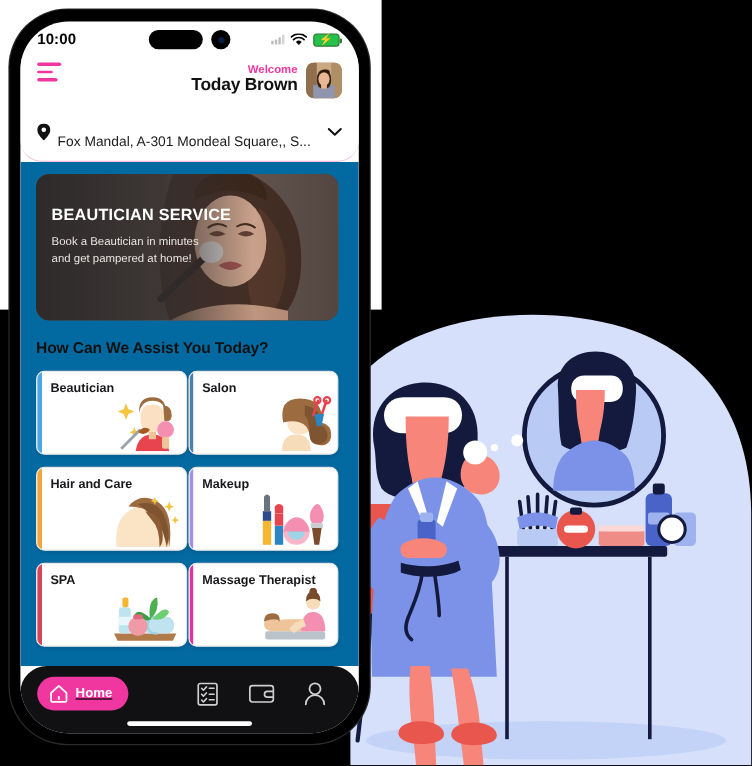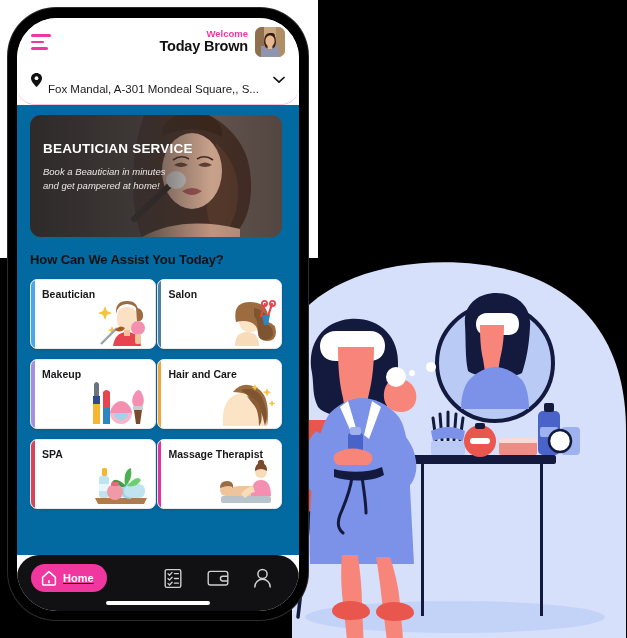--- a/index.html
+++ b/index.html
@@ -79,21 +79,21 @@
   .bolt { font-size: 9px; color: #0a3d12; line-height: 1; }
 
   
   .appheader {
     flex: 0 0 auto;
     background: #ffffff;
     border-bottom: 1px solid #f6bfdf;
     border-bottom-left-radius: 18px; border-bottom-right-radius: 18px;
     padding: 4px 14px 9px 14px;
   }
-  .hdr-row { display: flex; align-items: center; height: 40px; }
+  .hdr-row { display: flex; align-items: flex-start; height: 40px; }
   .hamburger { width: 22px; cursor: pointer; }
   .hamburger i { display:block; height:2.6px; background:#f0369f; border-radius:2px; margin-bottom:4px; }
   .hamburger i:nth-child(1){ width: 20px; }
   .hamburger i:nth-child(2){ width: 13px; }
   .hamburger i:nth-child(3){ width: 17px; margin-bottom:0; }
   .hdr-user { margin-left:auto; display:flex; align-items:center; gap:7px; }
   .hdr-names { text-align: right; line-height: 1.05; }
   .welcome { font-size: 9.5px; color: #f0369f; font-weight: 600; }
   .uname { font-size: 14.5px; font-weight: 800; color: #111; letter-spacing: -.2px; }
   .avatar {
@@ -122,21 +122,21 @@
   .banner-img { position:absolute; inset:0; }
   .banner-shade {
     position:absolute; inset:0;
     background: linear-gradient(90deg, rgba(40,38,38,.92) 0%, rgba(50,46,46,.80) 42%, rgba(40,36,34,.18) 72%, rgba(35,30,28,.35) 100%);
   }
   .banner-txt { position: relative; padding: 26px 0 0 13px; }
   .banner-title {
     font-size: 13.5px; font-weight: 800; color: #fff; letter-spacing: .2px;
   }
   .banner-sub {
-    margin-top: 9px; font-size: 9.5px; color: #e9e5e3; line-height: 1.52; max-width: 140px; font-style: italic;
+    margin-top: 9px; font-size: 9.5px; color: #e9e5e3; line-height: 1.52; max-width: 140px;
   }
 
   .section-title {
     margin: 15px 0 9px 0; font-size: 13px; font-weight: 800; color: #111; letter-spacing:-.1px;
   }
   .search {
     height: 27px; border: 1.3px solid #f49ccd; border-radius: 5px;
     display: flex; align-items: center; gap: 8px; padding: 0 11px; background:#fff;
   }
   .search-ph { font-size: 11.5px; color: #2b2b2b; }
@@ -257,20 +257,45 @@
 
         <path d="M42,356 c0,-6 8,-10 18,-10 c12,0 20,5 20,11 c0,5 -8,8 -20,8 c-10,0 -18,-4 -18,-9 z" fill="#e8564e"></path>
         <path d="M86,357 c0,-6 8,-10 18,-10 c12,0 20,5 20,11 c0,5 -8,8 -20,8 c-10,0 -18,-4 -18,-9 z" fill="#e8564e"></path>
       </g>
     </svg>
   </div>
 
   <div class="phone">
     <div class="screen">
 
+      <div class="statusbar">
+        <div class="sb-time">10:00</div>
+        <div class="island">
+          <div class="island-pill"></div>
+          <div class="island-cam">
+              <i></i>
+            </div>
+        </div>
+        <div class="sb-right">
+          <div class="sig">
+              <i></i>
+              <i></i>
+              <i></i>
+              <i></i>
+            </div>
+          <svg width="14" height="11" viewBox="0 0 14 11">
+            <path d="M7 9.6 L4.6 6.9 a3.6 3.6 0 0 1 4.8 0 Z" fill="#000"></path>
+            <path d="M2.6 5 a6.4 6.4 0 0 1 8.8 0" stroke="#000" stroke-width="1.4" fill="none" stroke-linecap="round"></path>
+            <path d="M0.8 2.7 a9.2 9.2 0 0 1 12.4 0" stroke="#000" stroke-width="1.4" fill="none" stroke-linecap="round"></path>
+          </svg>
+          <div class="batt">
+            <span class="bolt">⚡</span>
+          </div>
+        </div>
+      </div>
 
       <div class="appheader">
         <div class="hdr-row">
           <div class="hamburger">
             <i></i>
               <i></i>
               <i></i>
           </div>
           <div class="hdr-user">
             <div class="hdr-names">
@@ -368,57 +393,57 @@
               <path d="M33 8 q14 2 13 16 q6 3 6 9 q0 7 -8 7 q-7 0 -7 -8 q0 -12 -4 -16Z" fill="#7f5430"></path>
               <path d="M44 4 L40 16" stroke="#e8444f" stroke-width="2.2" stroke-linecap="round"></path>
               <path d="M51 4 L47 16" stroke="#e8444f" stroke-width="2.2" stroke-linecap="round"></path>
               <circle cx="43.5" cy="3.5" r="2.6" stroke="#e8444f" stroke-width="1.8" fill="none"></circle>
               <circle cx="51.5" cy="3.5" r="2.6" stroke="#e8444f" stroke-width="1.8" fill="none"></circle>
               <path d="M41 15 l8 0 l-2 10 l-4 0Z" fill="#2e86c1"></path>
             </svg>
           </div>
 
           <div class="card">
-            <div class="card-bar" style="background:#a48fe0"></div>
-            <div class="card-label">Makeup</div>
-            <svg class="card-art" width="62" height="46" viewBox="0 0 62 46">
-
-              <rect x="4" y="24" width="7" height="20" fill="#f5b731"></rect>
-              <rect x="4" y="16" width="7" height="8" fill="#2e4a8a"></rect>
-              <path d="M5 4 q2.5 -4 5 0 l0 12 l-5 0Z" fill="#6b7280"></path>
-
-              <rect x="14" y="28" width="7" height="16" fill="#2e86c1"></rect>
-              <rect x="14" y="18" width="7" height="10" fill="#e8444f"></rect>
-              <path d="M14 18 l7 0 l0 -6 q-3.5 -4 -7 0Z" fill="#e8444f"></path>
-
-              <circle cx="32" cy="33" r="11" fill="#f9b6c8"></circle>
-              <circle cx="32" cy="33" r="7" fill="#9fd3e8"></circle>
-              <path d="M21 33 q4 -12 11 -12 q8 0 11 12Z" fill="#f48fb1"></path>
-
-              <path d="M44 16 q6 -12 10 0 q2 6 -1 10 l-8 0 q-3 -4 -1 -10Z" fill="#f48fb1"></path>
-              <rect x="44" y="26" width="10" height="4" fill="#c9ccd1"></rect>
-              <path d="M45 30 l8 0 l-2 14 l-4 0Z" fill="#7a4a2c"></path>
-            </svg>
-          </div>
-
-          <div class="card">
             <div class="card-bar" style="background:#f0a63c"></div>
             <div class="card-label">Hair and Care</div>
             <svg class="card-art" width="60" height="46" viewBox="0 0 60 46">
               <path d="M6 46 q-2 -26 14 -32 q18 -7 26 6 q8 12 4 26Z" fill="#fbe3c6"></path>
               <path d="M16 12 q10 -12 24 -4 q14 8 10 38 q-2 -22 -12 -28 q-10 -6 -22 -6Z" fill="#9c6b3f"></path>
               <path d="M24 10 q16 -4 22 10 q6 14 2 26 q-4 -20 -12 -26 q-7 -6 -12 -10Z" fill="#7f5430"></path>
               <path d="M30 16 q12 2 14 14 q2 12 -2 16 q0 -16 -6 -22 q-4 -5 -6 -8Z" fill="#8e5c34"></path>
               <path d="M50 8 l1.2 3 l3 1.2 l-3 1.2 l-1.2 3 l-1.2 -3 l-3 -1.2 l3 -1.2Z" fill="#f5c542"></path>
               <path d="M55 20 l1 2.4 l2.4 1 l-2.4 1 l-1 2.4 l-1 -2.4 l-2.4 -1 l2.4 -1Z" fill="#f5c542"></path>
               <path d="M38 4 l1 2.4 l2.4 1 l-2.4 1 l-1 2.4 l-1 -2.4 l-2.4 -1 l2.4 -1Z" fill="#f5c542"></path>
             </svg>
           </div>
 
           <div class="card">
+            <div class="card-bar" style="background:#a48fe0"></div>
+            <div class="card-label">Makeup</div>
+            <svg class="card-art" width="62" height="46" viewBox="0 0 62 46">
+
+              <rect x="4" y="24" width="7" height="20" fill="#f5b731"></rect>
+              <rect x="4" y="16" width="7" height="8" fill="#2e4a8a"></rect>
+              <path d="M5 4 q2.5 -4 5 0 l0 12 l-5 0Z" fill="#6b7280"></path>
+
+              <rect x="14" y="28" width="7" height="16" fill="#2e86c1"></rect>
+              <rect x="14" y="18" width="7" height="10" fill="#e8444f"></rect>
+              <path d="M14 18 l7 0 l0 -6 q-3.5 -4 -7 0Z" fill="#e8444f"></path>
+
+              <circle cx="32" cy="33" r="11" fill="#f9b6c8"></circle>
+              <circle cx="32" cy="33" r="7" fill="#9fd3e8"></circle>
+              <path d="M21 33 q4 -12 11 -12 q8 0 11 12Z" fill="#f48fb1"></path>
+
+              <path d="M44 16 q6 -12 10 0 q2 6 -1 10 l-8 0 q-3 -4 -1 -10Z" fill="#f48fb1"></path>
+              <rect x="44" y="26" width="10" height="4" fill="#c9ccd1"></rect>
+              <path d="M45 30 l8 0 l-2 14 l-4 0Z" fill="#7a4a2c"></path>
+            </svg>
+          </div>
+
+          <div class="card">
             <div class="card-bar" style="background:#d6455a"></div>
             <div class="card-label">SPA</div>
             <svg class="card-art" width="62" height="46" viewBox="0 0 62 46">
 
               <path d="M6 38 l52 0 l-3 6 l-46 0Z" fill="#b07a4a"></path>
 
               <rect x="30" y="24" width="26" height="14" rx="6" fill="#bfe3ef"></rect>
               <path d="M42 24 q-8 0 -8 7 q0 7 8 7" fill="none" stroke="#9fd3e8" stroke-width="2"></path>
 
               <path d="M36 26 q-2 -16 6 -18 q2 12 -6 18Z" fill="#4caf50"></path>

